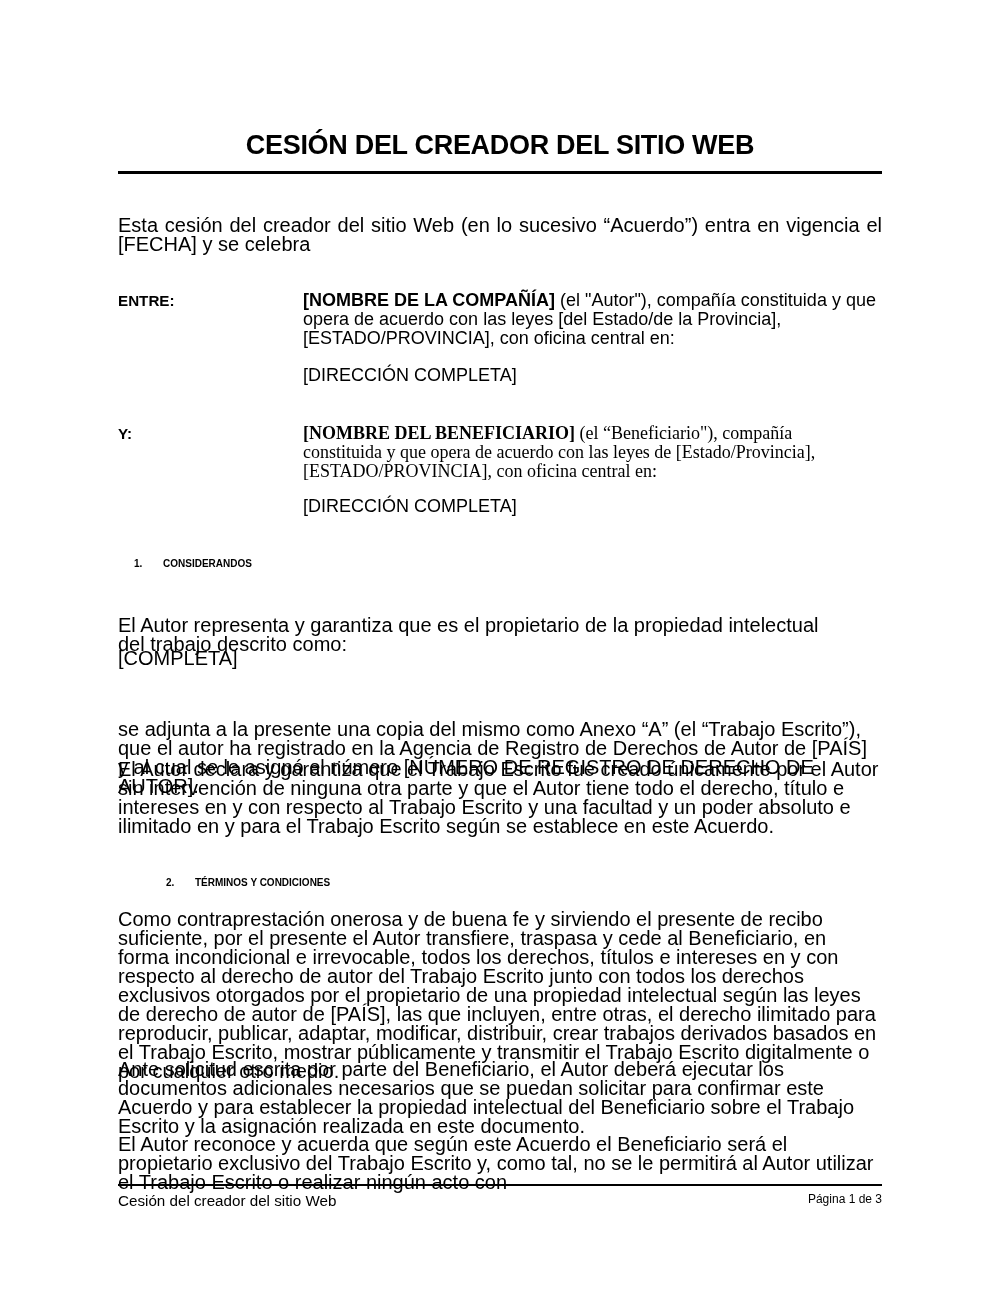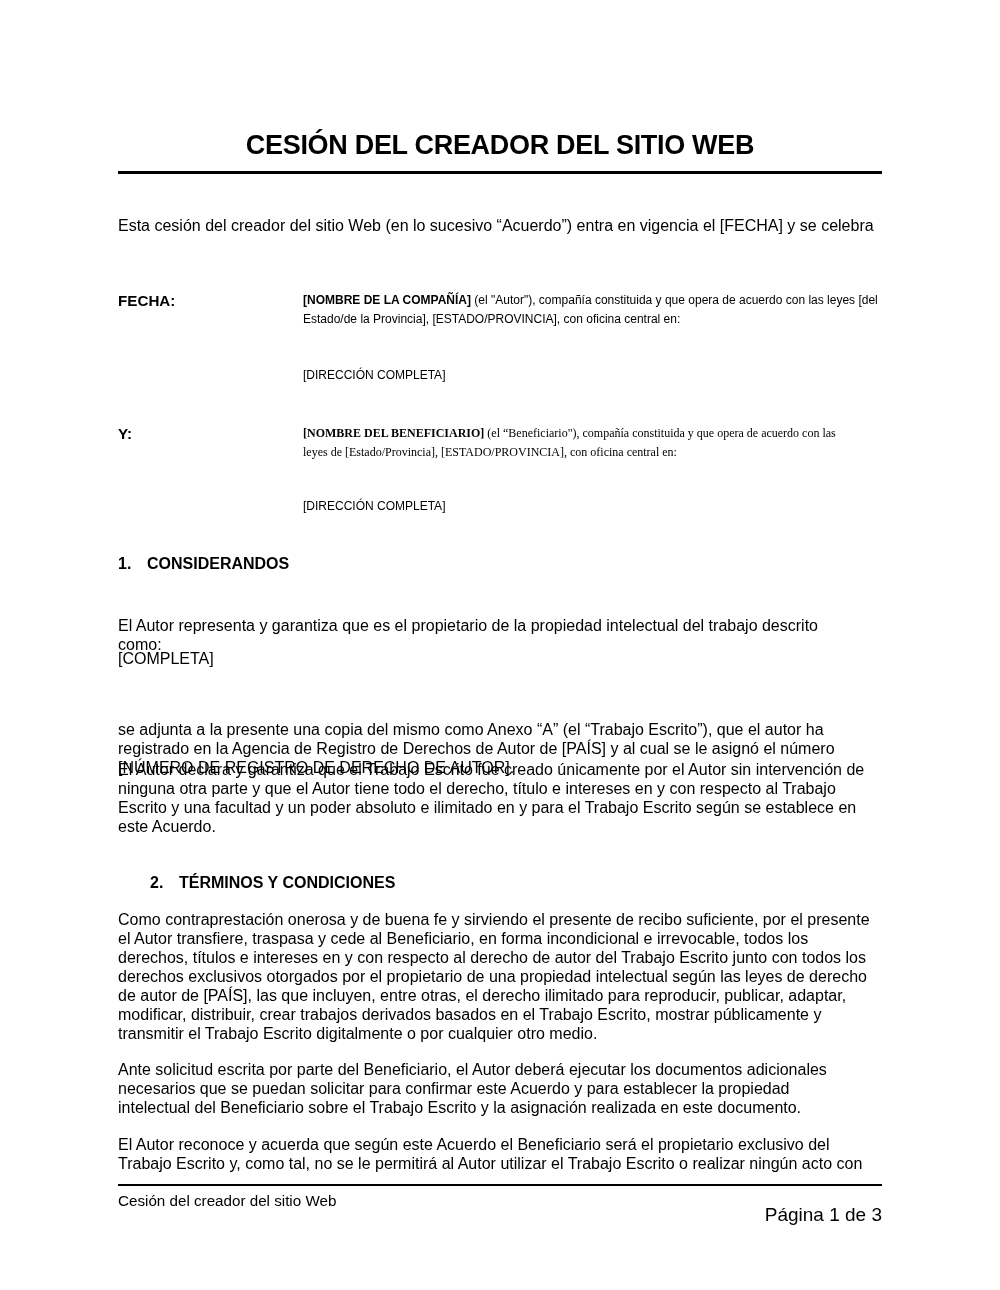--- a/index.html
+++ b/index.html
@@ -2,41 +2,41 @@
 <html><head>
 <meta charset="utf-8">
 <style>
   html, body { margin:0; padding:0; background:#ffffff; }
   body { width:1000px; height:1290px; position:relative; overflow:hidden;
          font-family:"Liberation Sans", sans-serif; color:#000; }
   .page { position:absolute; left:118px; top:0; width:764px; }
   .title { position:absolute; top:130px; left:0; width:764px; text-align:center;
            font-size:27px; font-weight:bold; letter-spacing:-0.3px; margin:0; }
   .title-rule { position:absolute; top:171px; left:0; width:764px; height:3px; background:#000; }
-  .p { font-size:16px; line-height:19px; margin:0; position:absolute; left:0; width:764px; }
+  .p { font-size:20px; line-height:19px; margin:0; position:absolute; left:0; width:764px; }
   .justify { text-align:justify; }
   .party-label { position:absolute; left:0; font-size:15.2px; font-weight:bold; line-height:19px; }
-  .party-body { position:absolute; left:185px; width:580px; font-size:12px; line-height:19px; }
+  .party-body { position:absolute; left:185px; width:580px; font-size:18px; line-height:19px; }
   .party-body b { font-weight:bold; }
-  .heading { position:absolute; left:0; font-size:16px; font-weight:bold; line-height:19px; }
+  .heading { position:absolute; left:16px; font-size:10px; font-weight:bold; line-height:19px; }
   .heading .num { display:inline-block; width:29px; }
   .footer-rule { position:absolute; top:1184px; left:0; width:764px; height:2px; background:#000; }
   .footer-left { position:absolute; top:1192px; left:0; font-size:15.2px; }
-  .footer-right { position:absolute; top:1192px; right:0; font-size:19px;margin-top:12px; }
+  .footer-right { position:absolute; top:1192px; right:0; font-size:12px; }
 </style>
 </head>
 <body>
 
 <div class="page">
   <h1 class="title">CESIÓN DEL CREADOR DEL SITIO WEB</h1>
   <div class="title-rule"></div>
 
   <p class="p justify" style="top:216px;">Esta cesión del creador del sitio Web (en lo sucesivo “Acuerdo”) entra en vigencia el [FECHA] y se celebra</p>
 
-  <div class="party-label" style="top:291px;">FECHA:</div>
+  <div class="party-label" style="top:291px;">ENTRE:</div>
   <div class="party-body" style="top:291px;">
     <b>[NOMBRE DE LA COMPAÑÍA]</b><span> (el "Autor"), compañía constituida y que opera de acuerdo con las leyes [del Estado/de la Provincia], [ESTADO/PROVINCIA], con oficina central en:</span>
   </div>
   <div class="party-body" style="top:366px;">[DIRECCIÓN COMPLETA]</div>
 
   <div class="party-label" style="top:424px;">Y:</div>
   <div class="party-body" style="top:424px; width:560px;font-family:Liberation Serif, serif;">
     <b>[NOMBRE DEL BENEFICIARIO]</b><span> (el “Beneficiario"), compañía constituida y que opera de acuerdo con las leyes de [Estado/Provincia], [ESTADO/PROVINCIA], con oficina central en:</span>
   </div>
   <div class="party-body" style="top:497px;">[DIRECCIÓN COMPLETA]</div>

